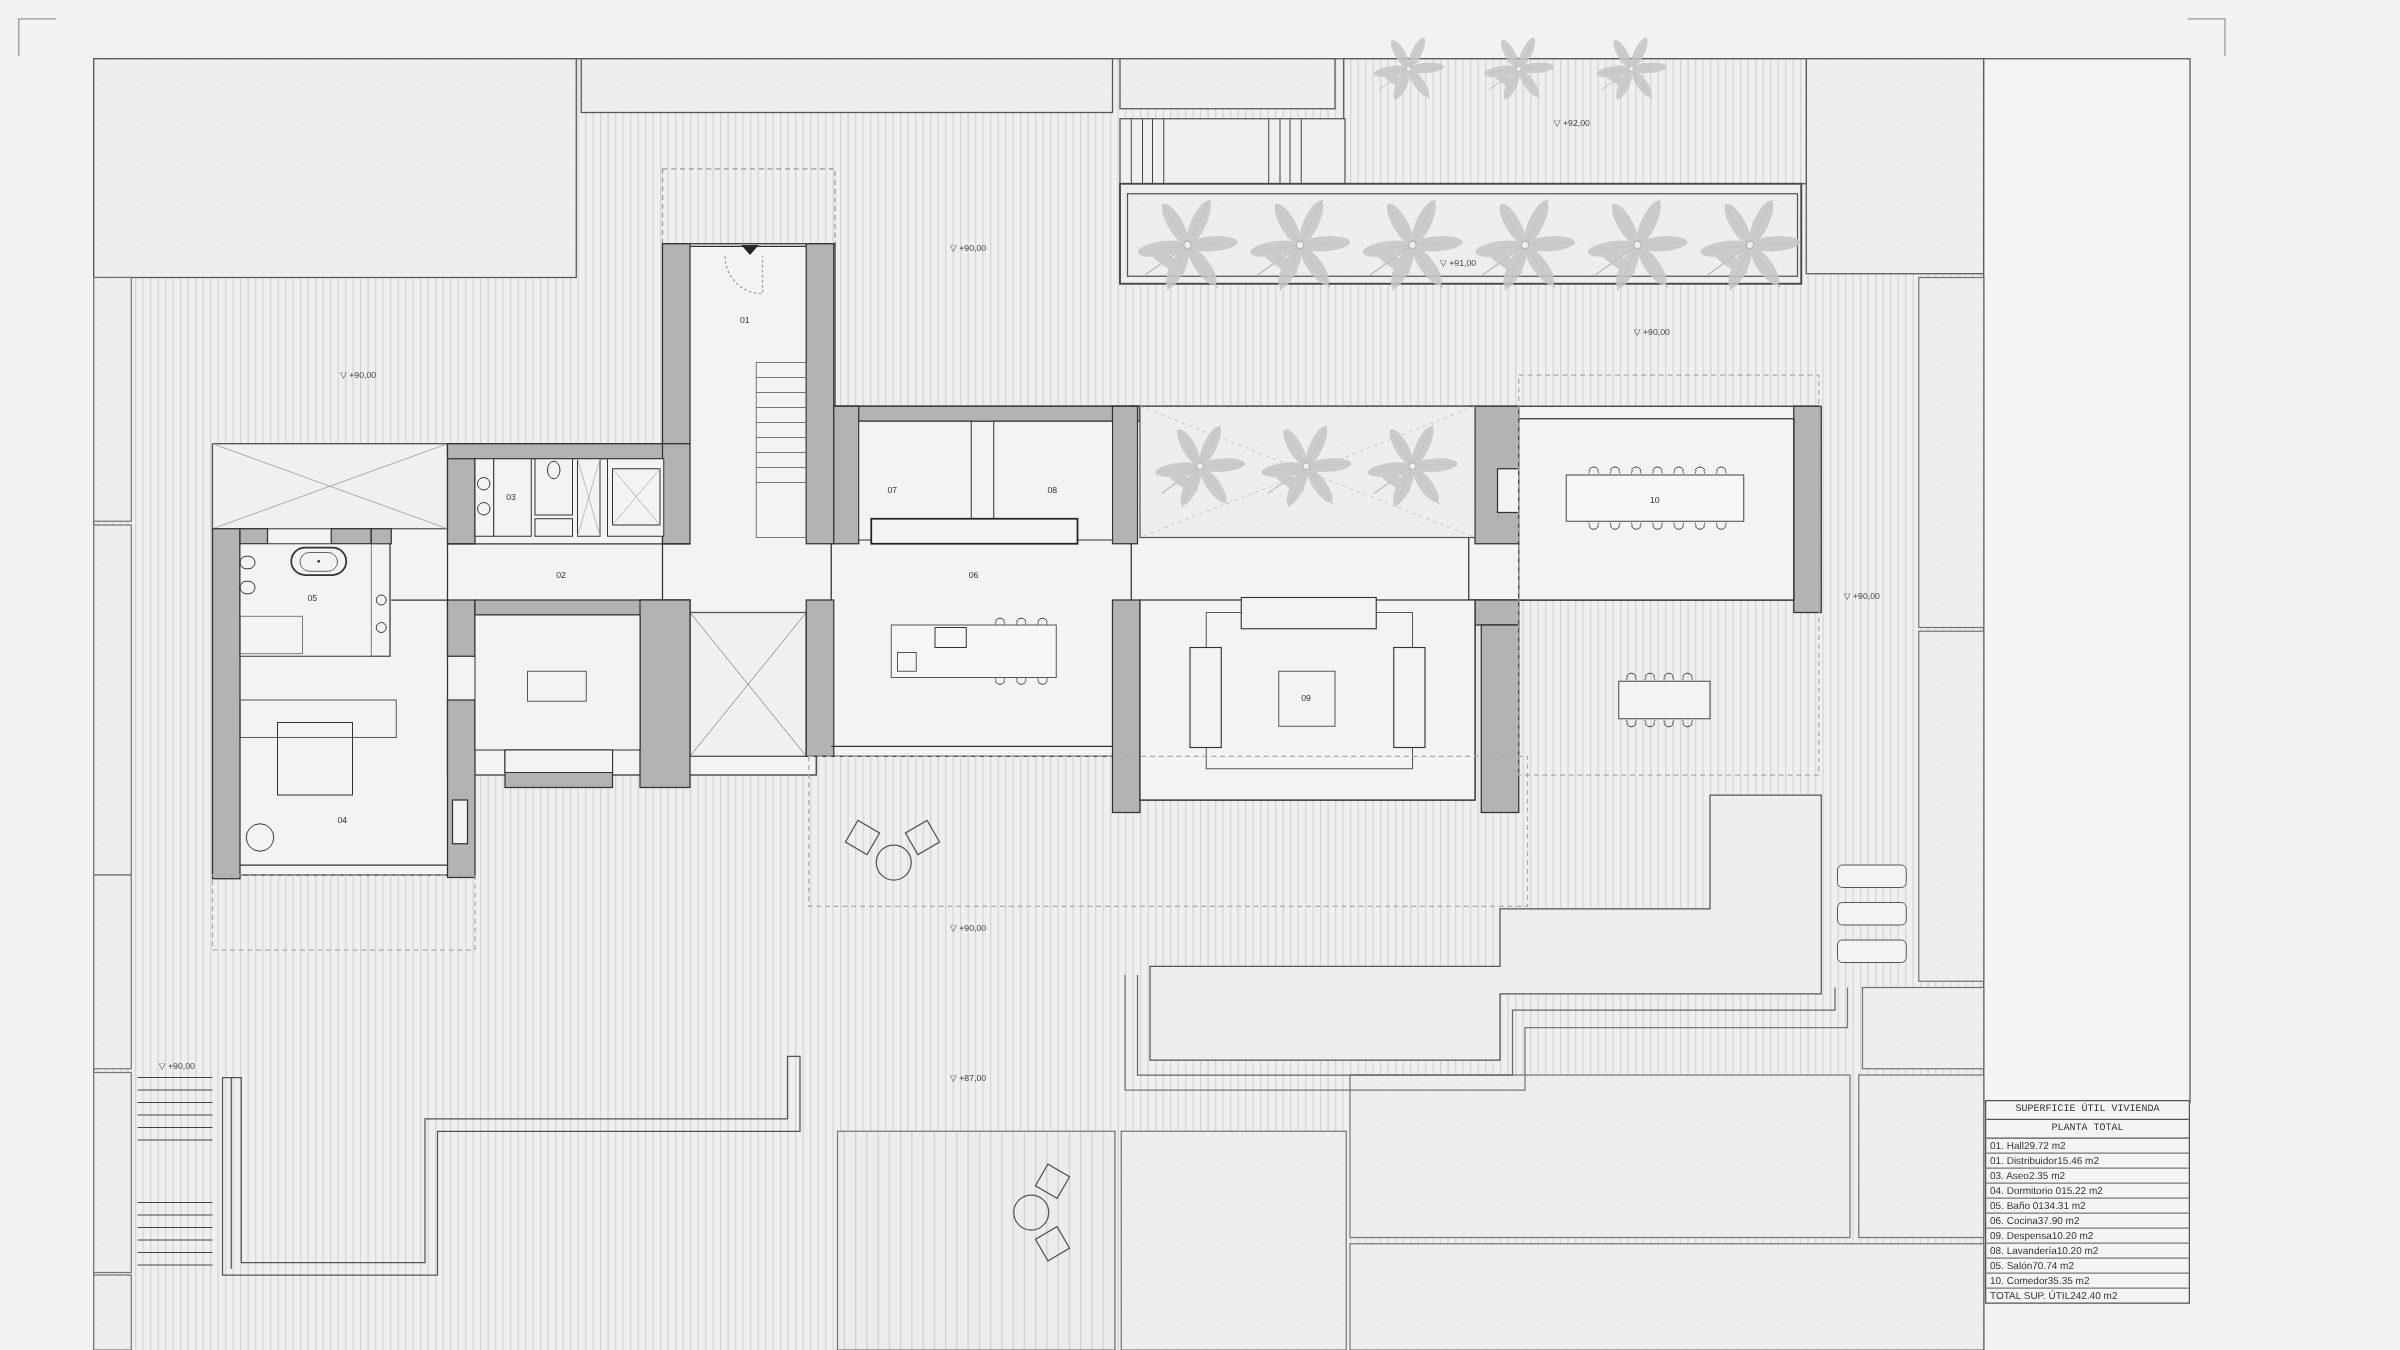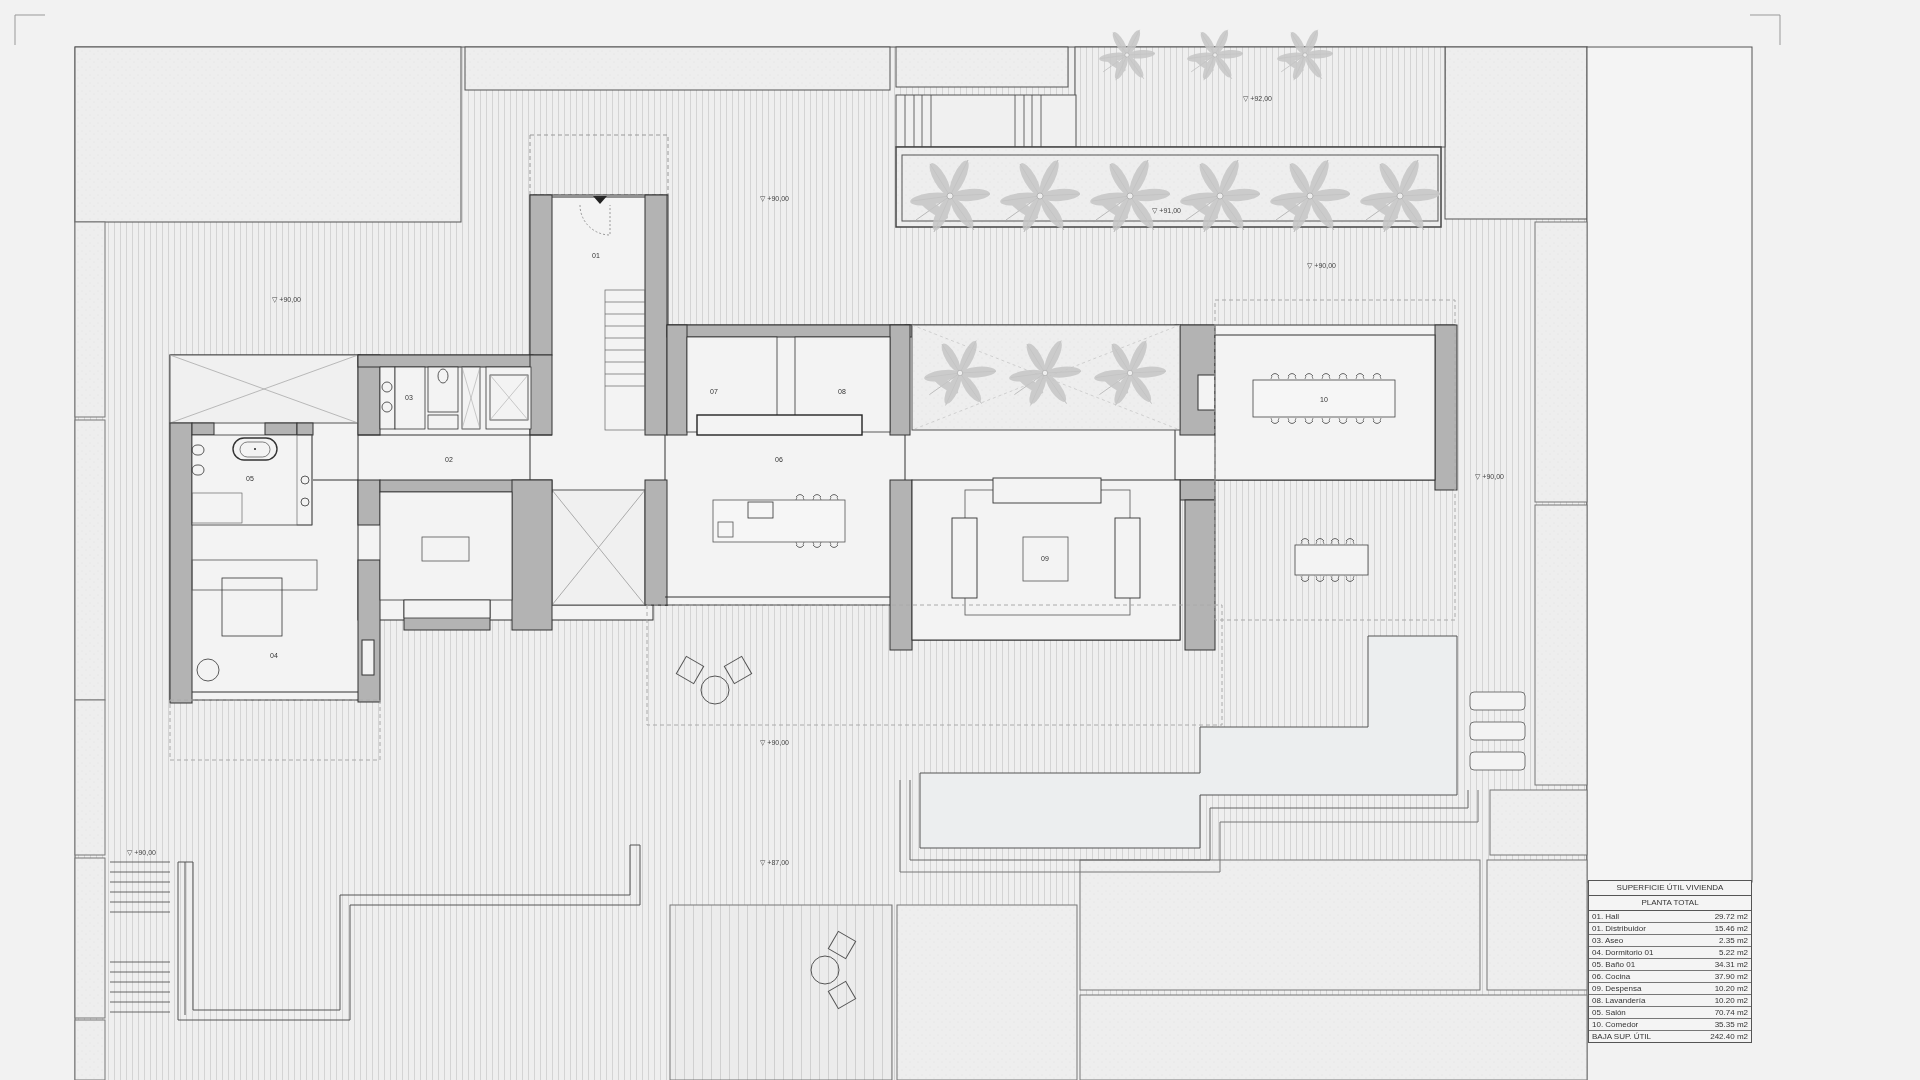--- a/index.html
+++ b/index.html
@@ -1,22 +1,22 @@
 <!DOCTYPE html>
 <html><head>
 <meta charset="utf-8">
 <style>
   html,body{margin:0;padding:0;}
   body{width:1920px;height:1080px;background:#f2f2f2;position:relative;overflow:hidden;font-family:"Liberation Sans",sans-serif;}
   #plan{position:absolute;left:0;top:0;width:1920px;height:1080px;}
   .lbl{font-family:"Liberation Sans",sans-serif;font-size:7px;fill:#333;}
   .elev{font-family:"Liberation Sans",sans-serif;font-size:7px;fill:#444;}
   .table{position:absolute;left:1588px;top:880px;width:162px;border:1px solid #555;background:#f4f4f4;font-family:"Liberation Sans",sans-serif;font-size:8px;color:#333;}
-  .table .hdr{text-align:center;border-bottom:1px solid #555;height:14px;line-height:14px;}
-  .table .row{display:flex;justify-content:space-between;padding:0 3px;border-bottom:1px solid #777;height:11px;line-height:11px;}
+  .table .hdr{text-align:center;border-bottom:1px solid #555;height:14px;line-height:14px;font-family:Liberation Mono, monospace;}
+  .table .row{display:flex;justify-content:flex-start;padding:0 3px;border-bottom:1px solid #777;height:11px;line-height:11px;}
   .table .row:last-child{border-bottom:none;}
 </style>
 </head>
 <body>
 
 <svg id="plan" viewBox="0 0 1920 1080" xmlns="http://www.w3.org/2000/svg">
   <defs>
     <pattern id="deck" width="6" height="10" patternUnits="userSpaceOnUse">
       <rect width="6" height="10" fill="#efefef"></rect>
       <line x1="0.5" y1="0" x2="0.5" y2="10" stroke="#d4d4d4" stroke-width="1"></line>
@@ -383,16 +383,16 @@
     </div>
   <div class="row">
       <span>05. Salón</span>
       <span>70.74 m2</span>
     </div>
   <div class="row">
       <span>10. Comedor</span>
       <span>35.35 m2</span>
     </div>
   <div class="row">
-      <span>BAJA SUP. ÚTIL</span>
+      <span>TOTAL SUP. ÚTIL</span>
       <span>242.40 m2</span>
     </div>
 </div>
 
 </body></html>

